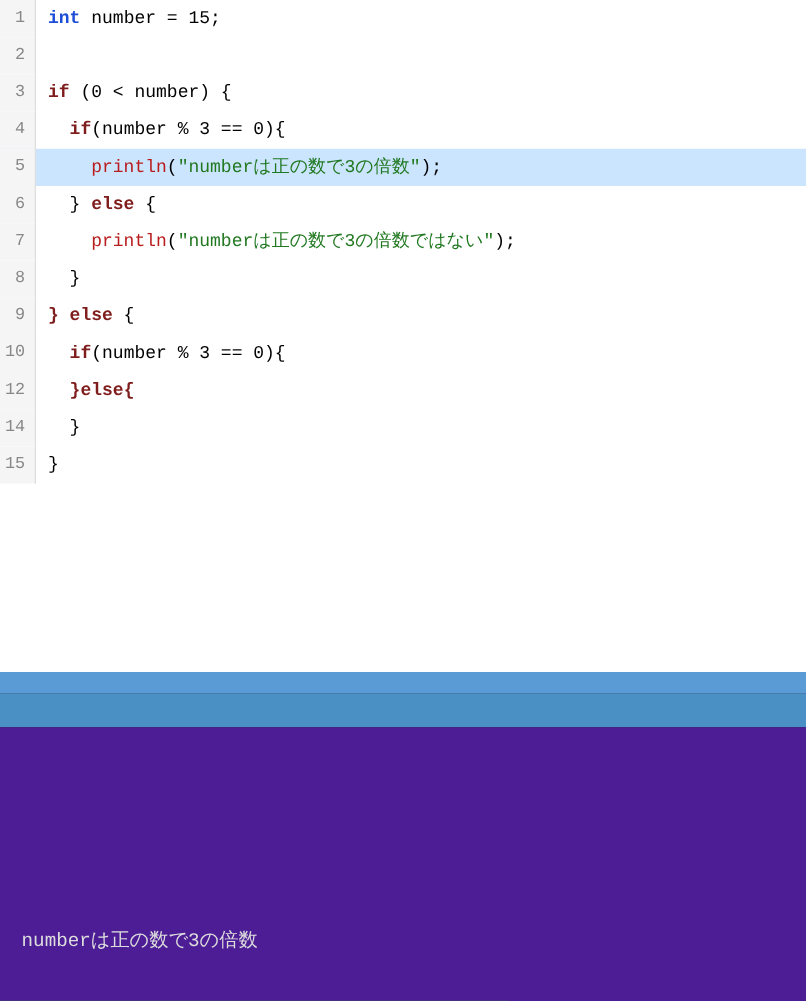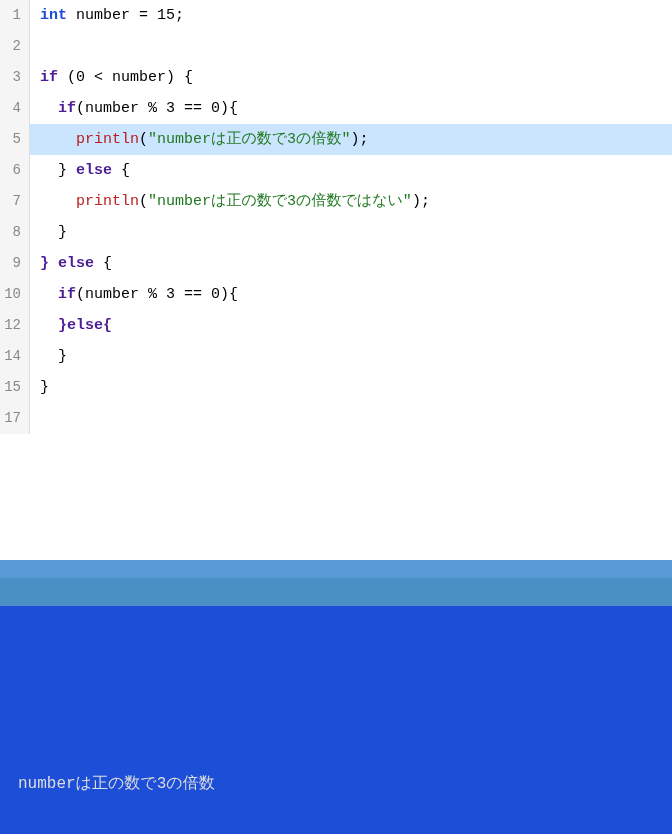--- a/index.html
+++ b/index.html
@@ -56,42 +56,42 @@
     }
 
     .code-content {
       padding-left: 10px;
       white-space: pre;
       flex: 1;
     }
 
     
     .kw-type   { color: #1d4ed8; font-weight: bold; }   
-    .kw-ctrl   { color: #4c1d95; font-weight: bold; }   
+    .kw-ctrl   { color: #7f1d1d; font-weight: bold; }   
     .fn-name   { color: #b91c1c; }                       
     .str-lit   { color: #207820; }
 
     
     .editor-scrollbar {
       width: 672px;
       height: 18px;
       background: #5b9bd5;
       position: relative;
     }
 
     
     .mid-divider {
       width: 672px;
       height: 28px;
       background: #4a90c4;
     }
 
     
     .console-area {
-      background: #1d4ed8;
+      background: #4c1d95;
       width: 672px;
       height: 228px;
       display: flex;
       flex-direction: column;
       justify-content: flex-end;
       padding: 0 0 28px 0;
     }
 
     .console-output {
       color: #dddddd;
@@ -150,24 +150,20 @@
         <span class="code-content"><span>  </span><span class="kw-ctrl">}else{</span></span>
       </div>
       <div class="code-line">
         <div class="line-number">14</div>
         <span class="code-content"><span>  }</span></span>
       </div>
       <div class="code-line">
         <div class="line-number">15</div>
         <span class="code-content"><span>}</span></span>
       </div>
-      <div class="code-line">
-        <div class="line-number">17</div>
-        <span class="code-content"></span>
-      </div>
     </div>
 </div>
 
 <div class="editor-scrollbar"></div>
 <div class="mid-divider"></div>
 
 <div class="console-area">
   <div class="console-output">numberは正の数で3の倍数</div>
 </div>
 

